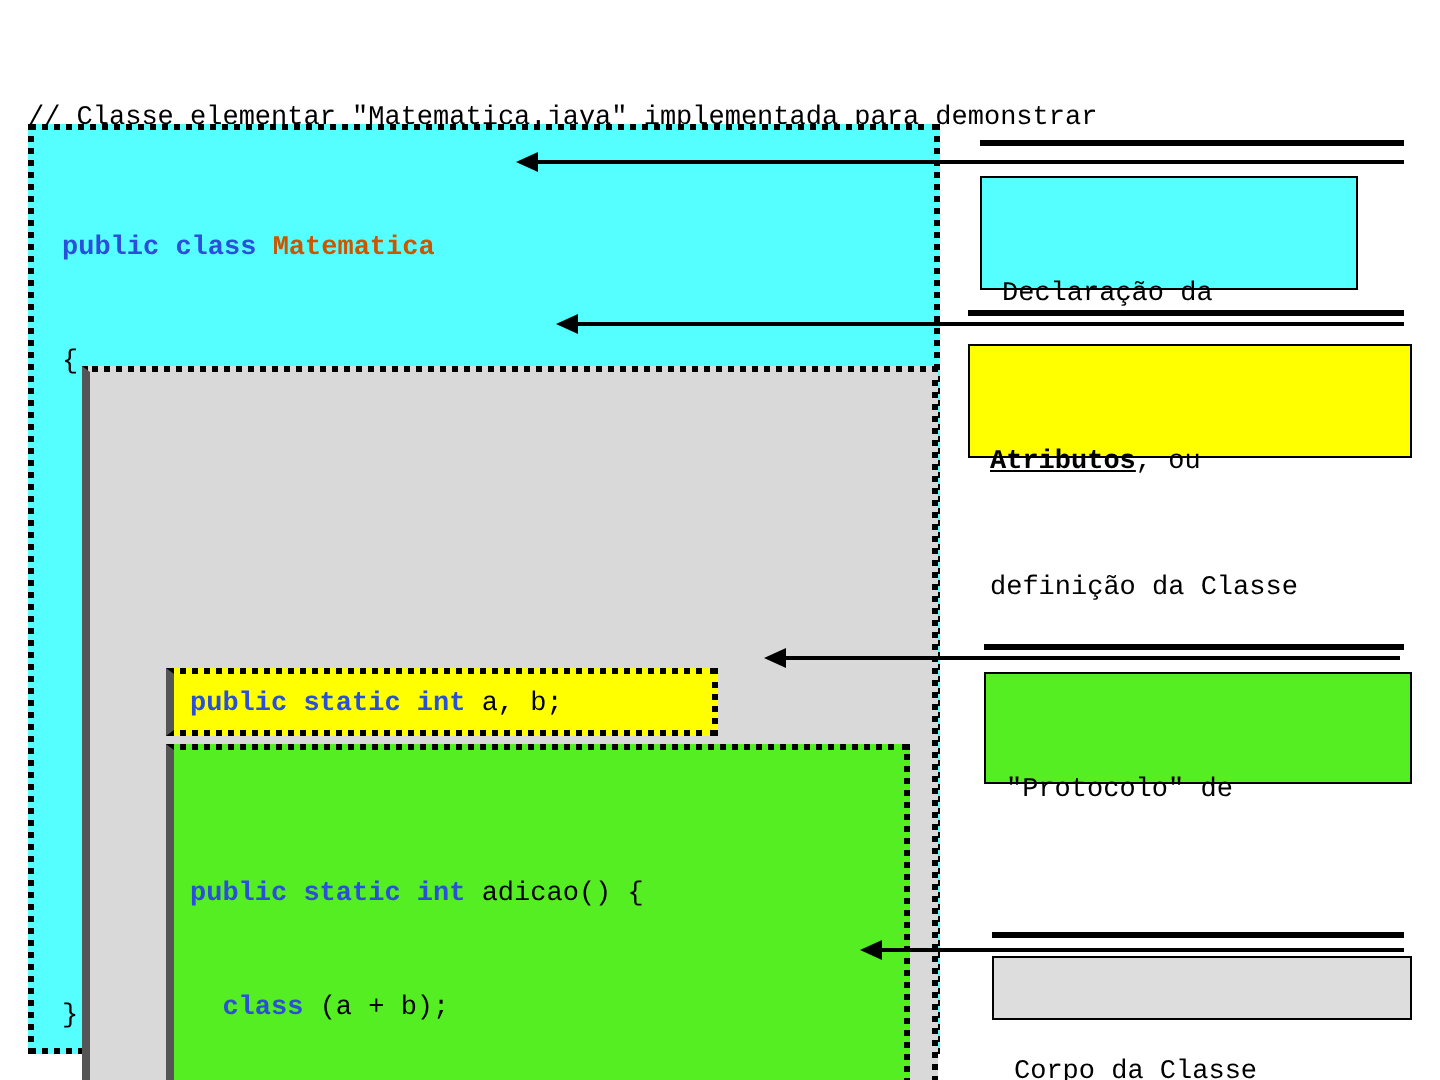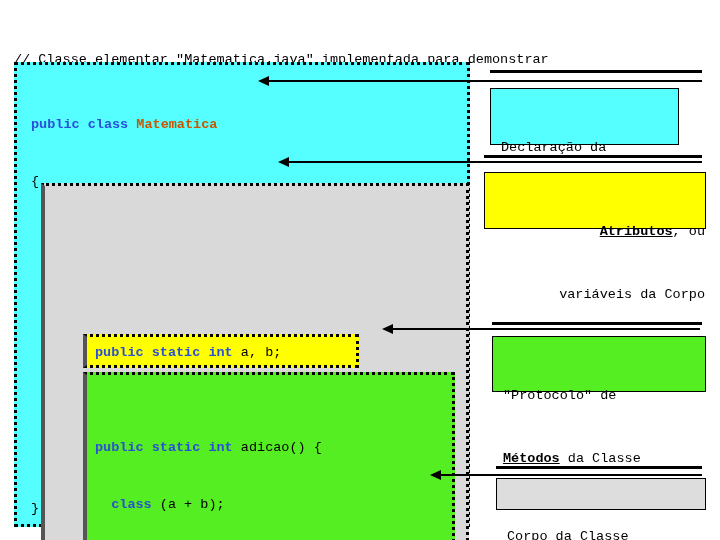--- a/index.html
+++ b/index.html
@@ -134,21 +134,20 @@
     width: 189px;
     height: 57px;
     background: #55ffff;
   }
   #callout-atributos {
     left: 484px;
     top: 172px;
     width: 222px;
     height: 57px;
     background: #ffff00;
-    text-align: right;
   }
   #callout-protocolo {
     left: 492px;
     top: 336px;
     width: 214px;
     height: 56px;
     background: #55ee22;
   }
   #callout-corpo {
     left: 496px;
@@ -260,23 +259,22 @@
 <div id="leader4" class="leader"></div>
 <div id="arrow4" class="arrowhead"></div>
 
 <div id="callout-declaracao" class="callout">
   <span class="ln">Declaração da</span>
   <span class="ln"><span>Classe </span><span class="cls">Matematica</span></span>
 </div>
 
 <div id="callout-atributos" class="callout">
   <span class="ln"><b>Atributos</b><span>, ou</span></span>
-  <span class="ln">variáveis da Corpo</span>
+  <span class="ln">definição da Classe</span>
 </div>
 
 <div id="callout-protocolo" class="callout">
   <span class="ln">"Protocolo" de</span>
-  <span class="ln"><b>Métodos</b><span> da Classe</span></span>
 </div>
 
 <div id="callout-corpo" class="callout">
   <span class="ln">Corpo da Classe</span>
 </div>
 
 </body></html>

